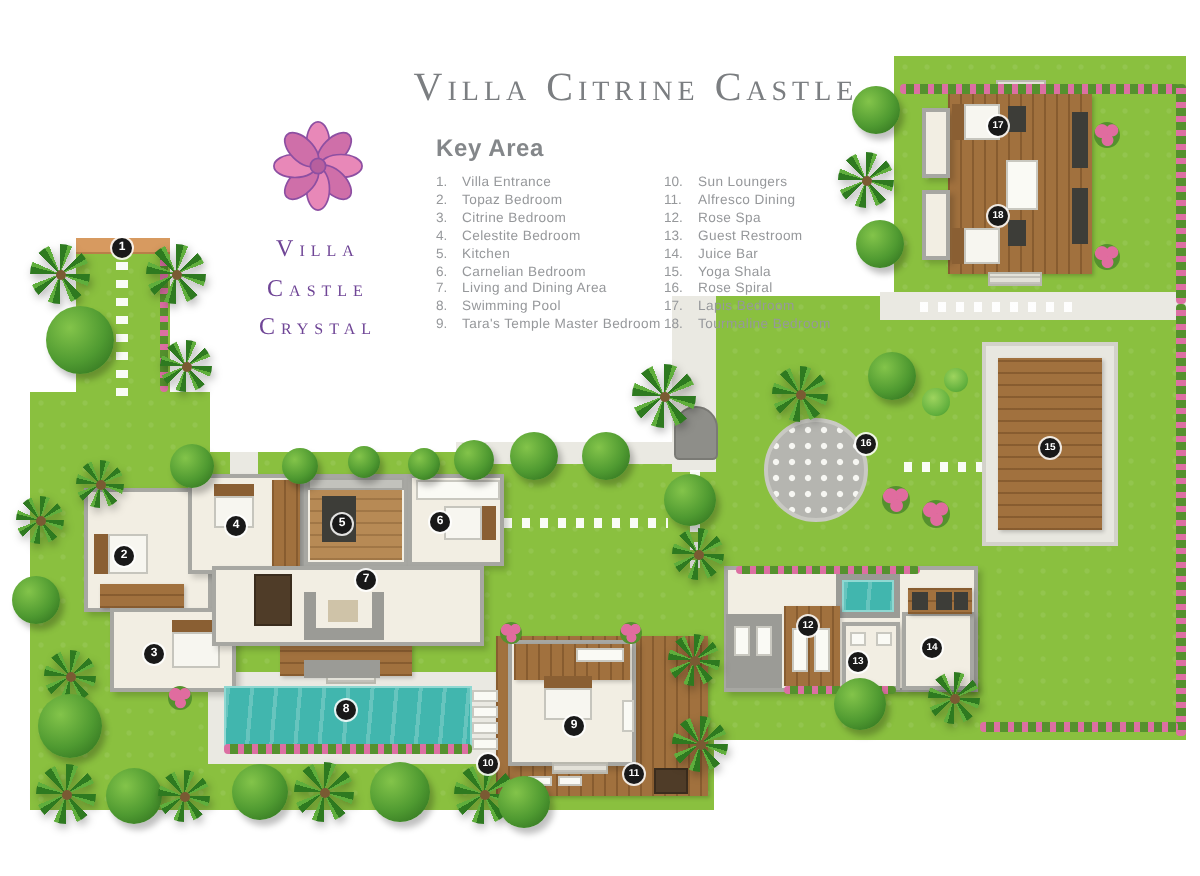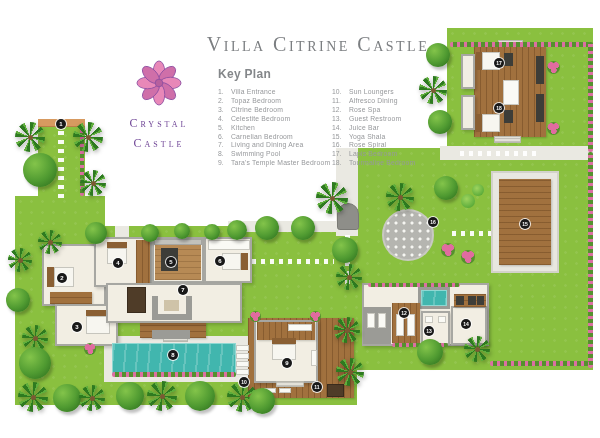--- a/index.html
+++ b/index.html
@@ -71,26 +71,27 @@
         <ellipse cx="0" cy="-12" rx="6" ry="11" fill="#e888b8" transform="rotate(90)"></ellipse>
         <ellipse cx="0" cy="-12" rx="6" ry="11" fill="#cf6fa9" transform="rotate(135)"></ellipse>
         <ellipse cx="0" cy="-12" rx="6" ry="11" fill="#e888b8" transform="rotate(180)"></ellipse>
         <ellipse cx="0" cy="-12" rx="6" ry="11" fill="#cf6fa9" transform="rotate(225)"></ellipse>
         <ellipse cx="0" cy="-12" rx="6" ry="11" fill="#e888b8" transform="rotate(270)"></ellipse>
         <ellipse cx="0" cy="-12" rx="6" ry="11" fill="#cf6fa9" transform="rotate(315)"></ellipse>
         <circle r="4" fill="#b75f9e"></circle>
       </g>
     </svg>
     <div class="logo-text">
+      <div>Villa</div>
+      <div>Castle</div>
       <div>Crystal</div>
-      <div>Castle</div>
     </div>
   </div>
 
-  <div class="kp-heading">Key Plan</div>
+  <div class="kp-heading">Key Area</div>
   <div class="legend-col left">
       <div class="legend-row">
         <span class="legend-num">1.</span>
         <span class="legend-lab">Villa Entrance</span>
       </div>
       <div class="legend-row">
         <span class="legend-num">2.</span>
         <span class="legend-lab">Topaz Bedroom</span>
       </div>
       <div class="legend-row">

